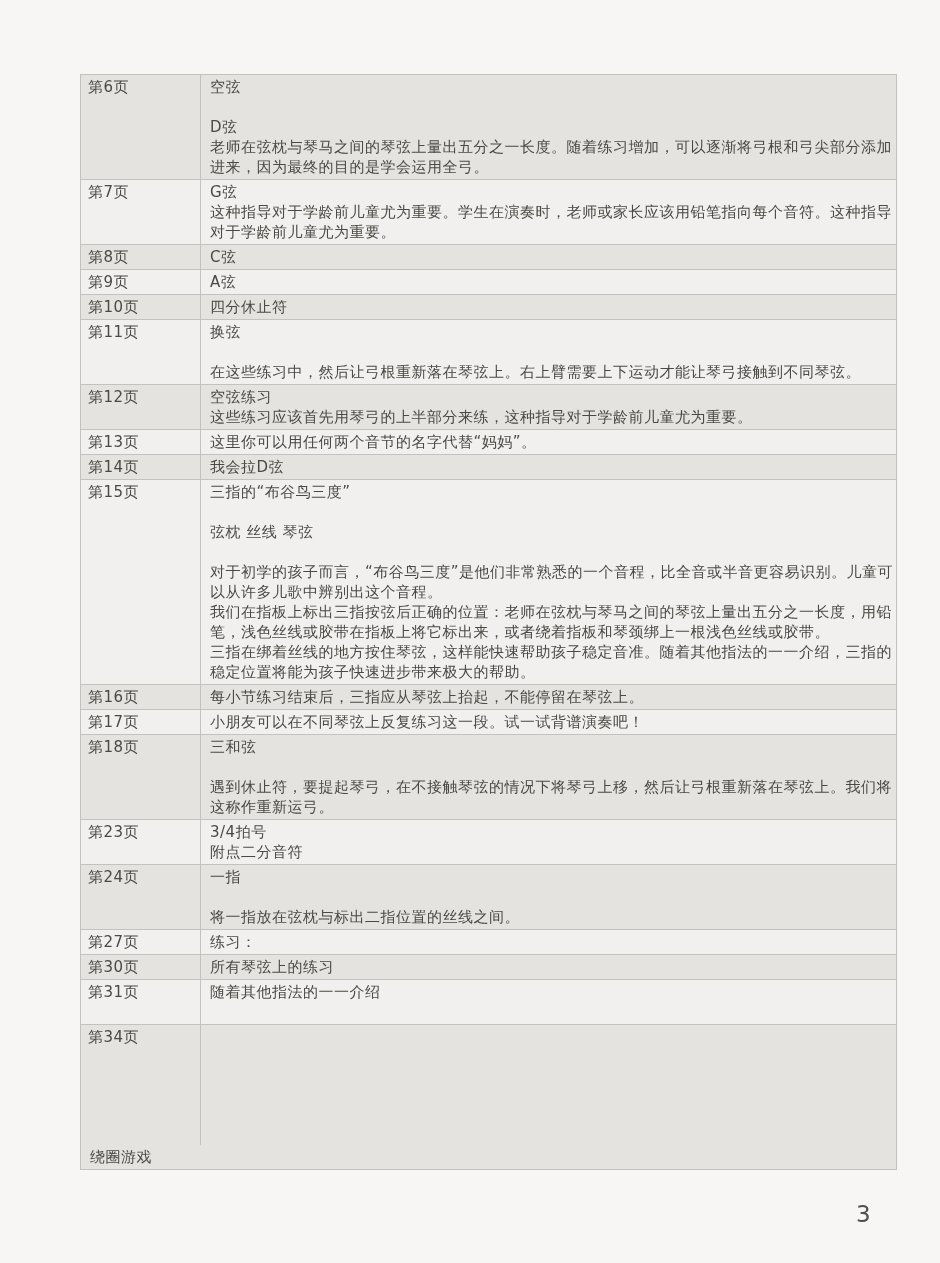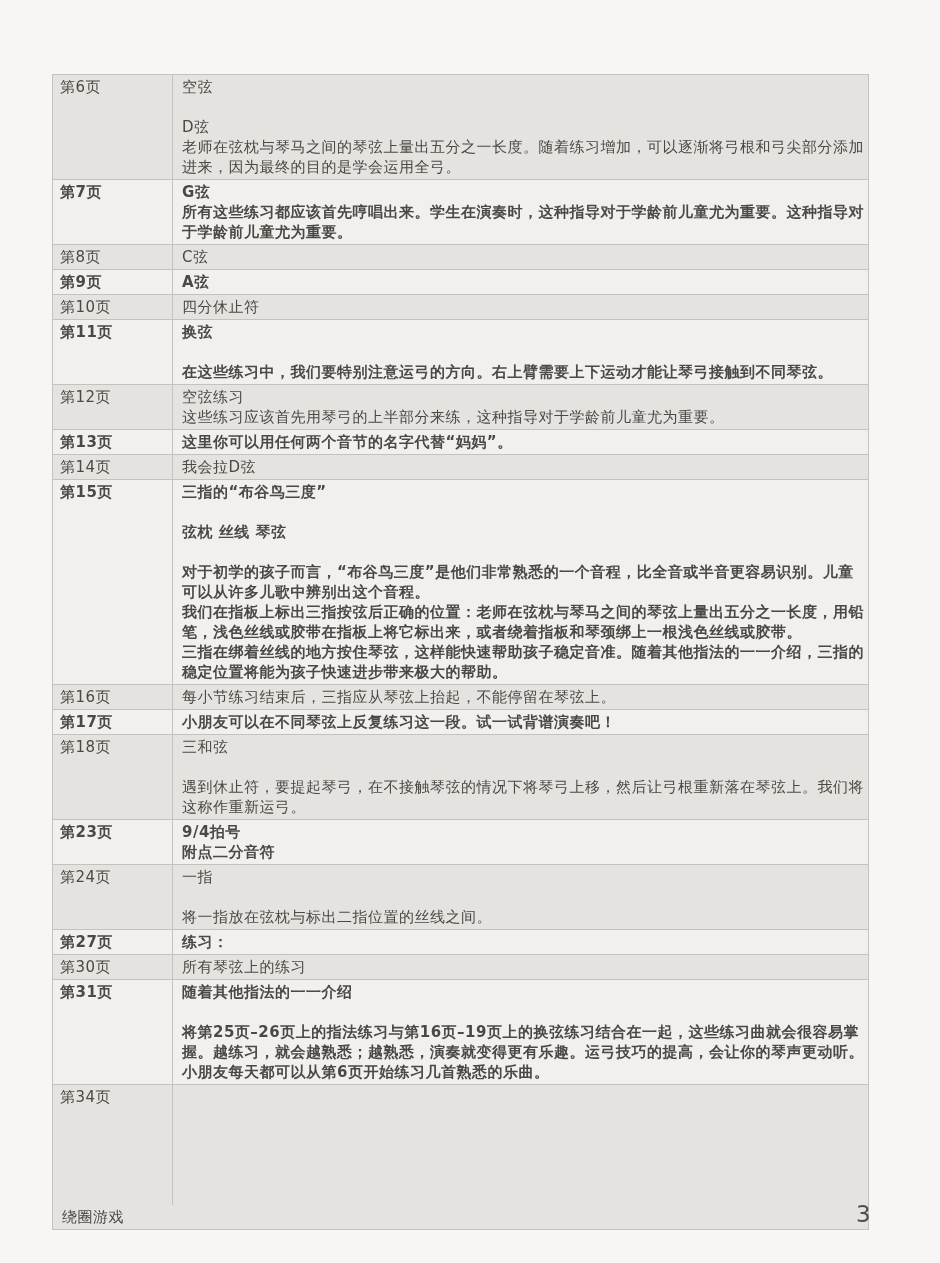--- a/index.html
+++ b/index.html
@@ -13,30 +13,30 @@
   html,body{margin:0;padding:0;}
   body{
     width:940px;height:1263px;
     background:var(--page-bg);
     font-family:"DejaVu Sans",sans-serif;
     color:var(--text);
     position:relative;
     overflow:hidden;
   }
   .toc{
-    position:absolute;left:52px;top:74px;width:817px;
+    position:absolute;left:80px;top:74px;width:817px;
     border:1px solid var(--border);
   }
   .row{
     display:flex;
     border-bottom:1px solid var(--border);
   }
   .row:last-child{border-bottom:none;flex-direction:column;}
   .row.shaded{background:var(--row-shaded);}
-  .row.light{background:var(--row-light);font-weight:bold;}
+  .row.light{background:var(--row-light);}
   .cell-page{
     width:120px;flex:0 0 120px;
     border-right:1px solid var(--border);
     padding:2px 4px 2px 7px;
     font-size:15px;line-height:20px;
     letter-spacing:0.5px;
   }
   .cell-content{
     flex:1 1 auto;
     padding:2px 0 2px 9px;
@@ -65,21 +65,21 @@
         <div class="line"></div>
         <div class="line">D弦</div>
         <div class="line">老师在弦枕与琴马之间的琴弦上量出五分之一长度。随着练习增加，可以逐渐将弓根和弓尖部分添加进来，因为最终的目的是学会运用全弓。</div>
       </div>
   </div>
 
   <div class="row light">
     <div class="cell-page">第7页</div>
     <div class="cell-content">
         <div class="line">G弦</div>
-        <div class="line">所有这些练习都应该首先哼唱出来。学生在演奏时，这种指导对于学龄前儿童尤为重要。这种指导对于学龄前儿童尤为重要。</div>
+        <div class="line">这种指导对于学龄前儿童尤为重要。学生在演奏时，老师或家长应该用铅笔指向每个音符。这种指导对于学龄前儿童尤为重要。</div>
       </div>
   </div>
 
   <div class="row shaded">
     <div class="cell-page">第8页</div>
     <div class="cell-content">
         <div class="line">C弦</div>
       </div>
   </div>
 
@@ -95,21 +95,21 @@
     <div class="cell-content">
         <div class="line">四分休止符</div>
       </div>
   </div>
 
   <div class="row light">
     <div class="cell-page">第11页</div>
     <div class="cell-content">
         <div class="line">换弦</div>
         <div class="line"></div>
-        <div class="line">在这些练习中，我们要特别注意运弓的方向。右上臂需要上下运动才能让琴弓接触到不同琴弦。</div>
+        <div class="line">在这些练习中，然后让弓根重新落在琴弦上。右上臂需要上下运动才能让琴弓接触到不同琴弦。</div>
       </div>
   </div>
 
   <div class="row shaded">
     <div class="cell-page">第12页</div>
     <div class="cell-content">
         <div class="line">空弦练习</div>
         <div class="line">这些练习应该首先用琴弓的上半部分来练，这种指导对于学龄前儿童尤为重要。</div>
       </div>
   </div>
@@ -160,21 +160,21 @@
     <div class="cell-content">
         <div class="line">三和弦</div>
         <div class="line"></div>
         <div class="line">遇到休止符，要提起琴弓，在不接触琴弦的情况下将琴弓上移，然后让弓根重新落在琴弦上。我们将这称作重新运弓。</div>
       </div>
   </div>
 
   <div class="row light">
     <div class="cell-page">第23页</div>
     <div class="cell-content">
-        <div class="line">9/4拍号</div>
+        <div class="line">3/4拍号</div>
         <div class="line">附点二分音符</div>
       </div>
   </div>
 
   <div class="row shaded">
     <div class="cell-page">第24页</div>
     <div class="cell-content">
         <div class="line">一指</div>
         <div class="line"></div>
         <div class="line">将一指放在弦枕与标出二指位置的丝线之间。</div>
@@ -193,21 +193,20 @@
     <div class="cell-content">
         <div class="line">所有琴弦上的练习</div>
       </div>
   </div>
 
   <div class="row light">
     <div class="cell-page">第31页</div>
     <div class="cell-content">
         <div class="line">随着其他指法的一一介绍</div>
         <div class="line"></div>
-        <div class="line">将第25页–26页上的指法练习与第16页–19页上的换弦练习结合在一起，这些练习曲就会很容易掌握。越练习，就会越熟悉；越熟悉，演奏就变得更有乐趣。运弓技巧的提高，会让你的琴声更动听。小朋友每天都可以从第6页开始练习几首熟悉的乐曲。</div>
       </div>
   </div>
 
   <div class="row shaded">
     <div class="cell-page">第34页</div>
     <div class="cell-content">
         <div class="line">绕圈游戏</div>
       </div>
   </div>
 </div>

